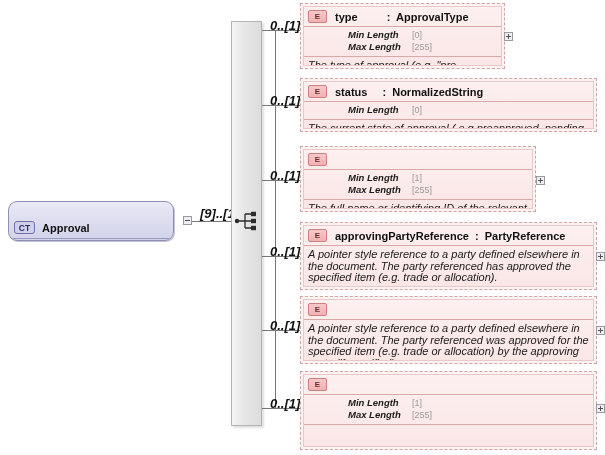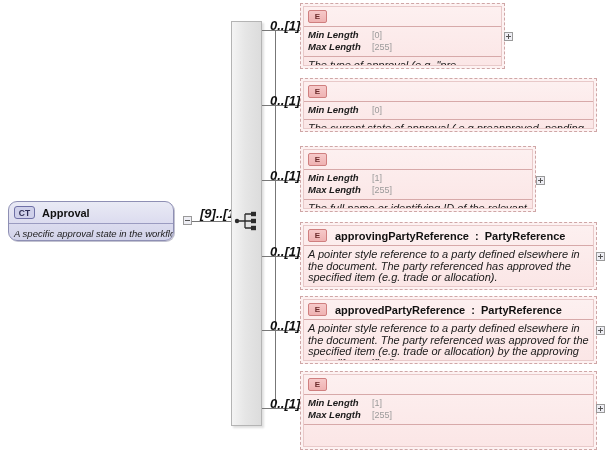--- a/index.html
+++ b/index.html
@@ -21,20 +21,21 @@
     border:1px solid #8e8fb4;
     border-radius:9px;
     background:linear-gradient(to bottom,#e9eaf5 0%,#dcdcef 55%,#d2d3e9 100%);
     box-shadow:1px 1px 0 rgba(120,120,150,.45);
     box-sizing:border-box;
     overflow:hidden;
   }
   .ct-head{
     height:21px;display:flex;align-items:center;padding-left:5px;
     border-bottom:1px solid #9a9bc0;
+    margin-top:15px;
   }
   .ct-badge{
     width:21px;height:13px;line-height:12px;text-align:center;
     border:1px solid #6f70a6;border-radius:3px;
     background:#cfd0ea;
     font-size:8.5px;font-weight:bold;color:#2e2e55;
     letter-spacing:.2px;
     margin-right:7px;
     box-sizing:border-box;
   }
@@ -119,20 +120,21 @@
   .el-title .ttype{}
 
   .facets{
     padding:2px 4px 3px 4px;
     border-bottom:1px solid #d7a9a9;
   }
   .facet-row{display:flex;align-items:baseline;line-height:11px;}
   .facet-label{
     font-style:italic;font-size:9.5px;font-weight:bold;color:#1a1a1a;
     width:64px;
+    margin-left:40px;
   }
   .facet-val{font-size:9px;color:#9a9a9a;}
 
   .el-doc{
     padding:3px 4px 2px 4px;
     font-style:italic;font-size:11px;line-height:11.5px;color:#1a1a1a;
   }
 </style>
 </head>
 <body>
@@ -182,40 +184,50 @@
   <span class="card" style="left:270px;top:93px;">0..[1]</span>
   <span class="card" style="left:270px;top:168px;">0..[1]</span>
   <span class="card" style="left:270px;top:244px;">0..[1]</span>
   <span class="card" style="left:270px;top:318px;">0..[1]</span>
   <span class="card" style="left:270px;top:396px;">0..[1]</span>
 
   <div class="el" style="left:300px;top:3px;width:205px;height:66px;">
     <div class="el-inner">
       <div class="el-head">
         <span class="e-badge">E</span>
+        <span class="el-title">
+          <span class="tname">type</span>
+          <span class="tsep" style="margin-left:26px;">:</span>
+          <span class="ttype">ApprovalType</span>
+        </span>
       </div>
       <div class="facets">
         <div class="facet-row">
           <span class="facet-label">Min Length</span>
           <span class="facet-val">[0]</span>
         </div>
         <div class="facet-row">
           <span class="facet-label">Max Length</span>
           <span class="facet-val">[255]</span>
         </div>
       </div>
       <div class="el-doc">The type of approval (e.g. "pre-clearing credit").</div>
     </div>
   </div>
   <div class="toggle plus" style="left:504px;top:32px;"></div>
 
   <div class="el" style="left:300px;top:78px;width:297px;height:54px;">
     <div class="el-inner">
       <div class="el-head">
         <span class="e-badge">E</span>
+        <span class="el-title">
+          <span class="tname">status</span>
+          <span class="tsep" style="margin-left:12px;">:</span>
+          <span class="ttype">NormalizedString</span>
+        </span>
       </div>
       <div class="facets">
         <div class="facet-row">
           <span class="facet-label">Min Length</span>
           <span class="facet-val">[0]</span>
         </div>
       </div>
       <div class="el-doc">The current state of approval (.e.g preapproved, pending approval, etc.)</div>
     </div>
   </div>
@@ -252,25 +264,20 @@
       </div>
       <div class="el-doc">A pointer style reference to a party defined elsewhere in the document. The party referenced has approved the specified item (e.g. trade or allocation).</div>
     </div>
   </div>
   <div class="toggle plus" style="left:596px;top:252px;"></div>
 
   <div class="el" style="left:300px;top:296px;width:297px;height:68px;">
     <div class="el-inner">
       <div class="el-head">
         <span class="e-badge">E</span>
-        <span class="el-title">
-          <span class="tname">approvedPartyReference</span>
-          <span class="tsep">:</span>
-          <span class="ttype">PartyReference</span>
-        </span>
       </div>
       <div class="el-doc">A pointer style reference to a party defined elsewhere in the document. The party referenced was approved for the specified item (e.g. trade or allocation) by the approving party (if specified).</div>
     </div>
   </div>
   <div class="toggle plus" style="left:596px;top:326px;"></div>
 
   <div class="el" style="left:300px;top:371px;width:297px;height:79px;">
     <div class="el-inner">
       <div class="el-head">
         <span class="e-badge">E</span>

